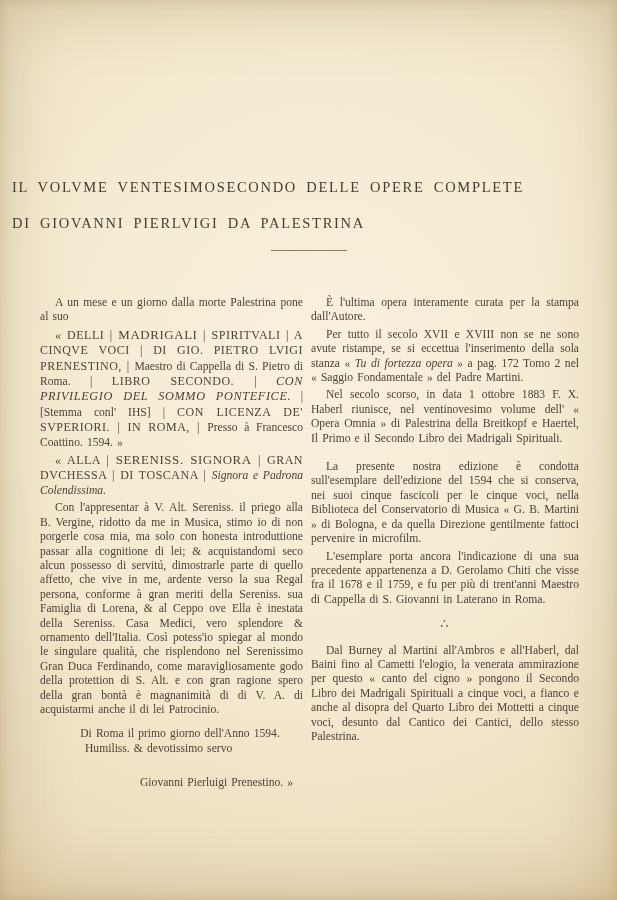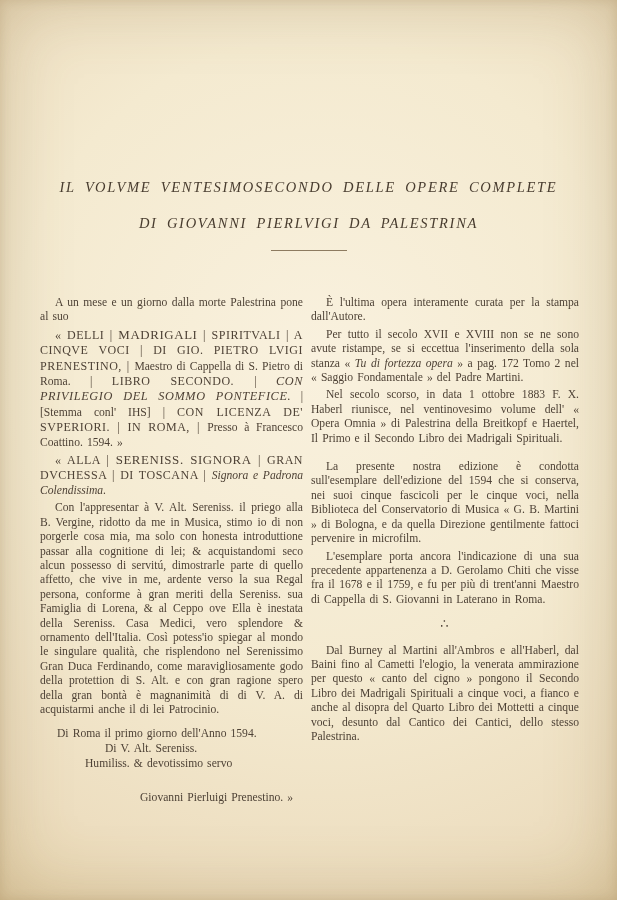--- a/index.html
+++ b/index.html
@@ -7,21 +7,21 @@
     position:relative;
     width:617px;height:900px;
     margin:0 auto;
     overflow:hidden;
     background:
       radial-gradient(120% 85% at 52% 40%, #f9f1de 0%, #f4ead0 42%, #eddec0 68%, #e5d2aa 88%, #ddc899 100%);
     box-shadow: inset 0 0 70px rgba(130,96,42,0.28), inset 0 0 12px rgba(120,88,40,0.18);
     font-family:"Liberation Serif","DejaVu Serif",serif;
     color:#4e4236;
   }
-  .title-block{position:absolute;top:179px;left:0;right:0;text-align:center;font-style:italic;}
+  .title-block{position:absolute;top:179px;left:12px;right:0;}
   .title-line{
     margin:0;
     font-size:14.5px;font-weight:normal;
     letter-spacing:1.7px;word-spacing:4px;
     color:#483c2f;
   }
   .title-line.second{margin-top:19px;}
   .title-rule{
     position:absolute;top:250px;left:50%;
     width:76px;height:1px;
@@ -39,21 +39,21 @@
   }
   .col.left{width:263px;}
   .col.right{width:268px;}
   .col p{margin:0 0 3px;text-indent:15px;}
   .sc{font-size:12px;letter-spacing:0.5px;}
   .bigcaps{font-size:12.9px;letter-spacing:0.6px;}
   .ital{font-style:italic;}
   .privilegio{font-style:italic;font-size:12.3px;letter-spacing:0.6px;}
   .gap-before{margin-top:14px !important;}
   .closing{margin-top:9px;text-align:left;font-size:11.6px;line-height:15px;}
-  .closing .l1{padding-left:17px;}
+  .closing .l1{padding-left:17px;text-align:center;}
   .closing .l2{padding-left:65px;}
   .closing .l3{padding-left:45px;}
   .signature{margin-top:19px;padding-left:100px;}
   .asterism{
     text-align:center;text-indent:0 !important;
     margin:10px 0 12px !important;
     font-size:13px;letter-spacing:1px;color:#51453a;
   }
 </style>
 </head>
@@ -75,21 +75,20 @@
 
       <p><span class="sc">« DELLI | </span><span class="bigcaps">MADRIGALI</span><span class="sc"> | SPIRITVALI | A CINQVE VOCI | DI GIO. PIETRO LVIGI PRENESTINO, | </span><span>Maestro di Cappella di S. Pietro di Roma. | </span><span class="sc">LIBRO SECONDO. </span><span>| </span><span class="privilegio">CON PRIVILEGIO DEL SOMMO PONTEFICE.</span><span> | [Stemma conl' IHS] | </span><span class="sc">CON LICENZA DE' SVPERIORI. | IN ROMA, | </span><span>Presso à Francesco Coattino. 1594. »</span></p>
 
 
       <p><span class="sc">« ALLA | </span><span class="bigcaps">SERENISS. SIGNORA</span><span class="sc"> | GRAN DVCHESSA | DI TOSCANA | </span><span class="ital">Signora e Padrona Colendissima.</span></p>
 
       <p>Con l'appresentar à V. Alt. Sereniss. il priego alla B. Vergine, ridotto da me in Musica, stimo io di non porgerle cosa mia, ma solo con honesta introduttione passar alla cognitione di lei; &amp; acquistandomi seco alcun possesso di servitú, dimostrarle parte di quello affetto, che vive in me, ardente verso la sua Regal persona, conforme à gran meriti della Sereniss. sua Famiglia di Lorena, &amp; al Ceppo ove Ella è inestata della Sereniss. Casa Medici, vero splendore &amp; ornamento dell'Italia. Così potess'io spiegar al mondo le singulare qualità, che risplendono nel Serenissimo Gran Duca Ferdinando, come maravigliosamente godo della protettion di S. Alt. e con gran ragione spero della gran bontà è magnanimità di di V. A. di acquistarmi anche il di lei Patrocinio.</p>
 
       <div class="closing">
         <div class="l1">Di Roma il primo giorno dell'Anno 1594.</div>
-        <div class="l2">Di V. Alt. Sereniss.</div>
         <div class="l3">Humiliss. &amp; devotissimo servo</div>
         <div class="signature">Giovanni Pierluigi Prenestino. »</div>
       </div>
     </div>
 
     <div class="col right">
       <p>È l'ultima opera interamente curata per la stampa dall'Autore.</p>
 
       <p><span>Per tutto il secolo XVII e XVIII non se ne sono avute ristampe, se si eccettua l'inserimento della sola stanza « </span><span class="ital">Tu di fortezza opera</span><span> » a pag. 172 Tomo 2 nel « Saggio Fondamentale » del Padre Martini.</span></p>
 

